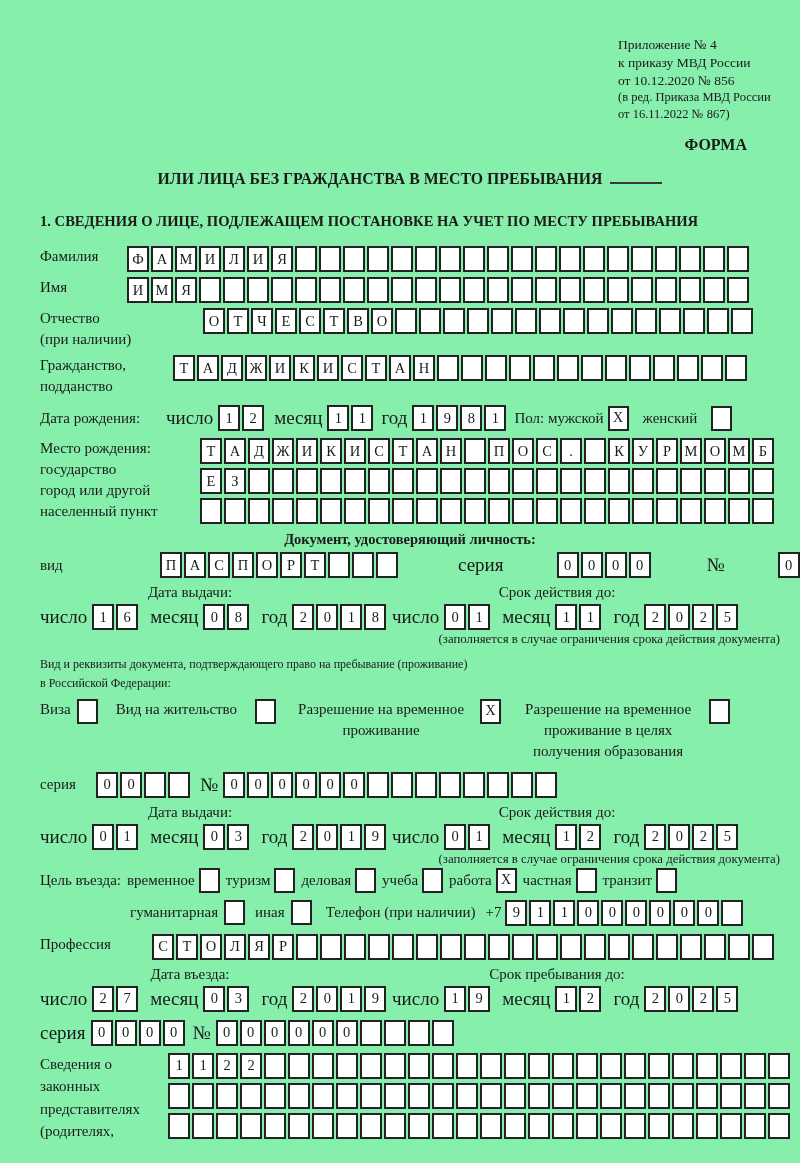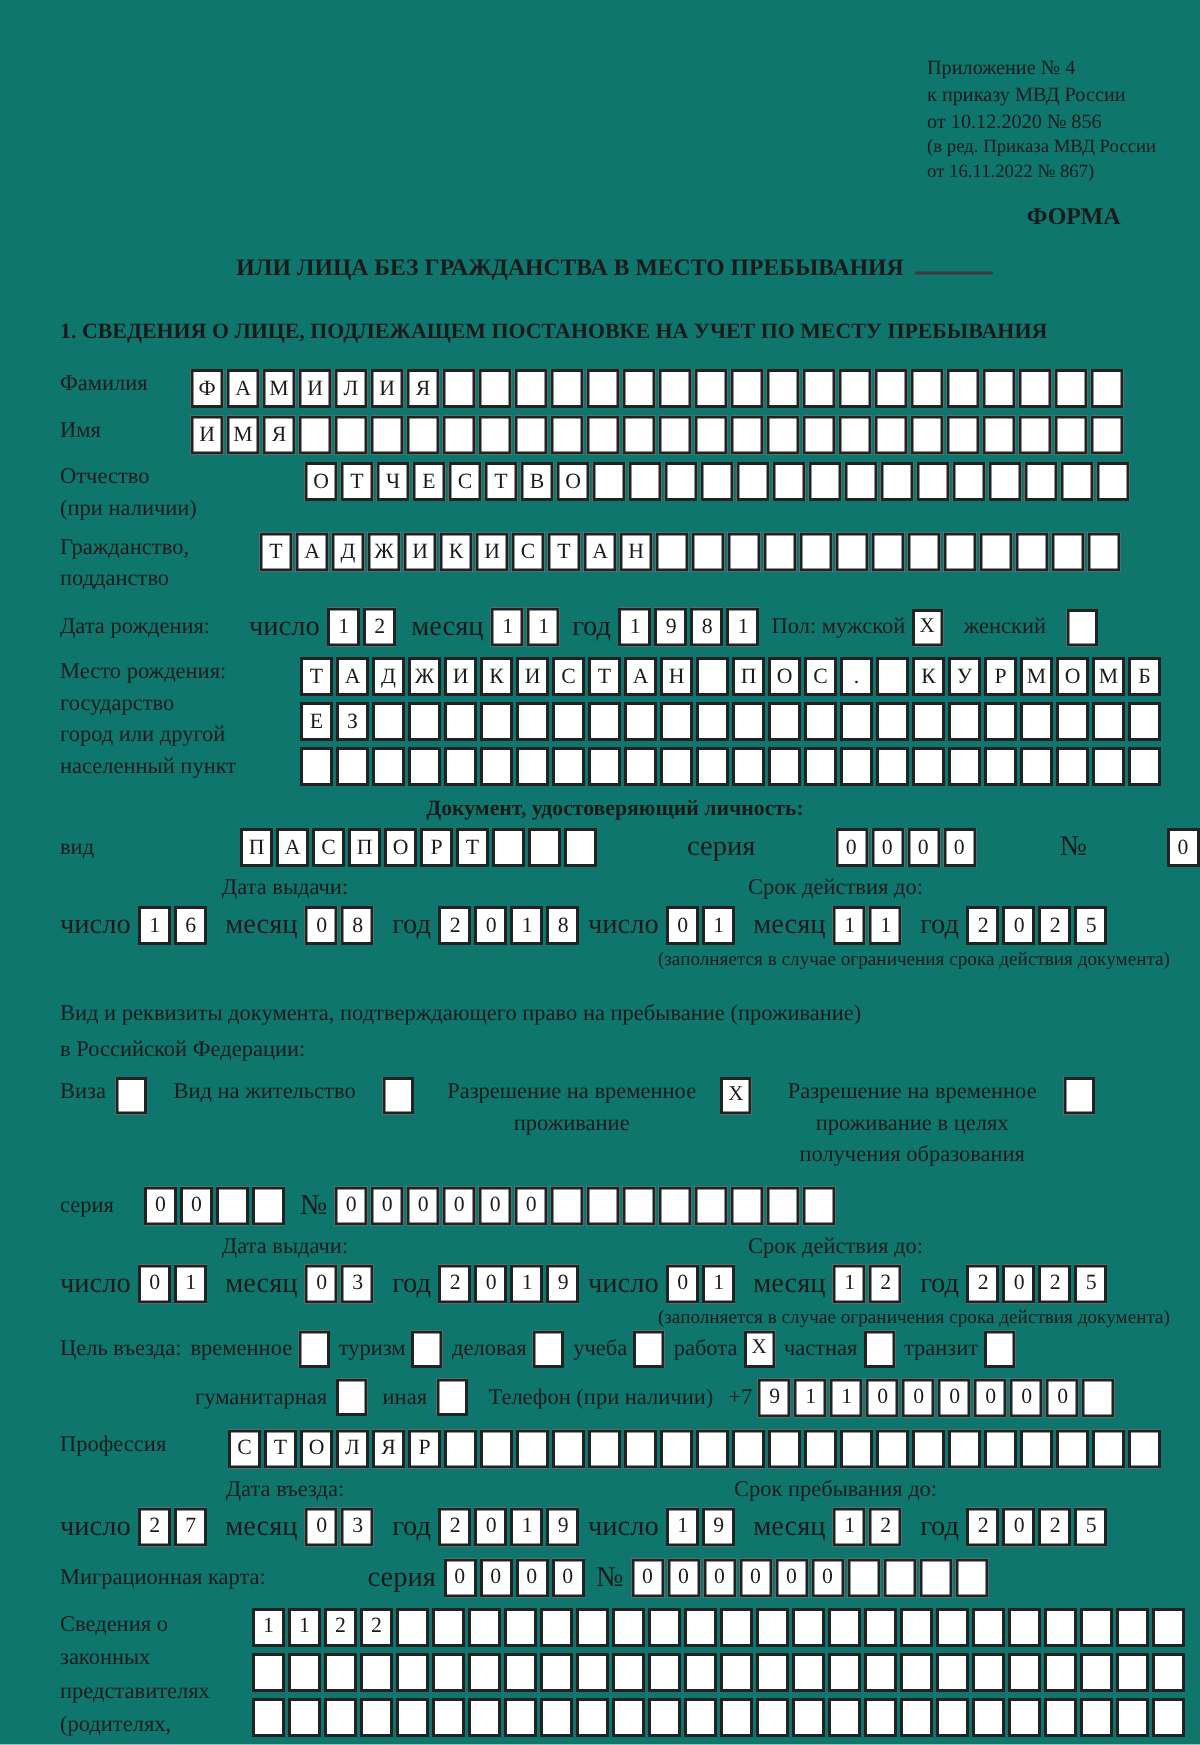--- a/index.html
+++ b/index.html
@@ -1,16 +1,16 @@
 <!DOCTYPE html>
 <html><head>
 <meta charset="utf-8">
 <style>
   html,body{margin:0;padding:0;background:#fff;}
-  .page{position:relative;width:800px;height:1163px;background:#0f766e;overflow:hidden;
+  .page{position:relative;width:800px;height:1163px;background:#86efac;overflow:hidden;
         font-family:"Liberation Serif","DejaVu Serif",serif;color:#1a1a1a;
         padding:36px 20px 10px 40px;box-sizing:border-box;}
   .hdr{margin-left:578px;width:180px;font-size:13.5px;line-height:1.32;}
   .hdr div{white-space:nowrap;}
   .hdr .small{font-size:12.5px;}
   .forma{text-align:right;padding-right:33px;font-weight:bold;font-size:16px;margin-top:14px;}
   .title{ text-align:center;font-weight:bold;font-size:15.8px;line-height:1.45;margin-top:14px;}
   .blankline{display:inline-block;width:52px;border-bottom:2px solid #3a3a3a;height:12px;margin-left:8px;}
   .sect{font-weight:bold;font-size:14.6px;margin-top:22px;}
   .frow{display:flex;align-items:flex-start;margin-top:5px;}
@@ -28,21 +28,21 @@
   .center-head{font-weight:bold;font-size:14.5px;text-align:center;margin-top:7px;}
   .dp{display:flex;margin-top:6px;}
   .dp-col-l{width:352px;flex:none;}
   .dp-col-r{flex:1;}
   .dp-cap{font-size:15px;text-align:center;width:300px;}
   .dp-cap.r{width:330px;}
   .dgl{font-size:19px;margin-right:5px;}
   .dg{display:flex;align-items:center;margin-top:3px;}
   .dg .cells{margin-right:10px;}
   .note{font-size:12.8px;text-align:right;margin-top:2px;}
-  .intro{font-size:15px;line-height:1.55;margin-top:18px;}
+  .intro{font-size:12px;line-height:1.55;margin-top:8px;}
   .optwrap{text-align:center;font-size:15px;line-height:1.4;flex:none;}
   .repr-lbl div{font-size:15px;line-height:1.5;}
   .cellrow{display:flex;margin-top:4px;}
 </style>
 </head>
 <body>
 
 <div class="page">
 
   <div class="hdr">
@@ -594,21 +594,20 @@
             <span class="cell">2</span>
             <span class="cell">0</span>
             <span class="cell">2</span>
             <span class="cell">5</span>
           </span>
       </div>
     </div>
   </div>
 
   <div class="frow inl" style="margin-top:8px;">
-    <span class="flabel" style="width:205px;">Миграционная карта:</span>
     <span class="dgl">серия</span>
     <span class="cells">
         <span class="cell">0</span>
         <span class="cell">0</span>
         <span class="cell">0</span>
         <span class="cell">0</span>
       </span>
     <span class="dgl gap6">№</span>
     <span class="cells">
         <span class="cell">0</span>

